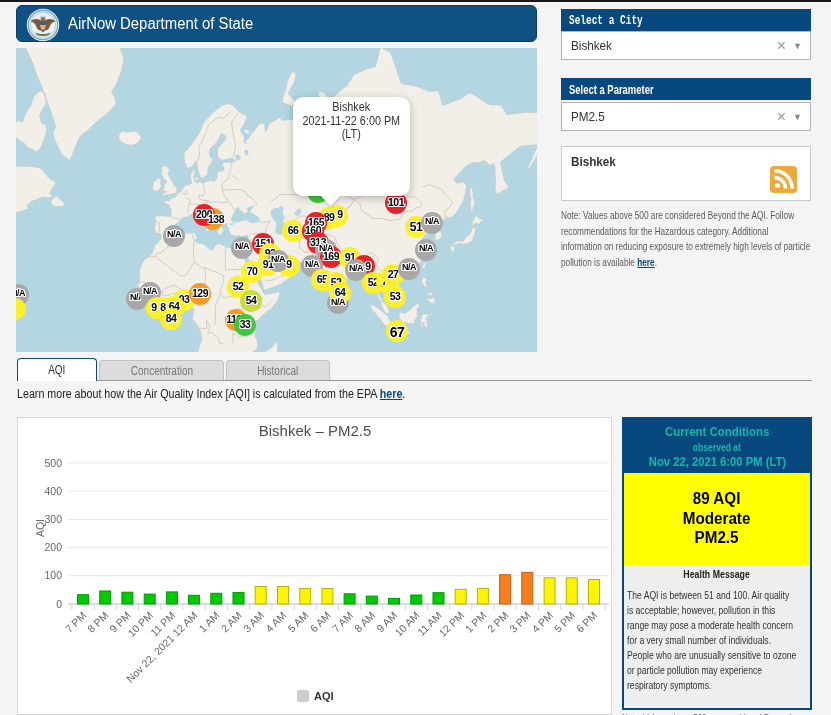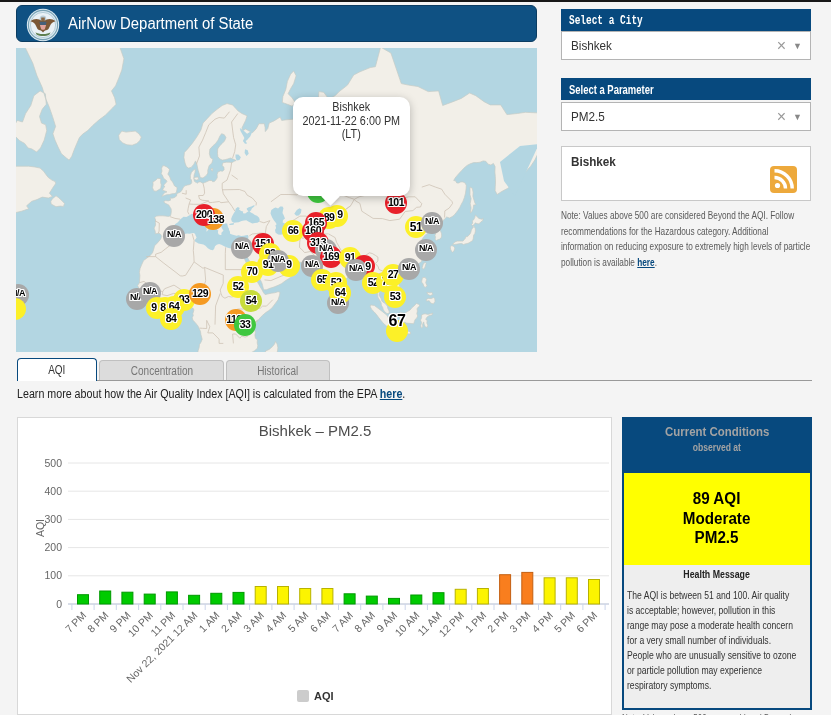--- a/index.html
+++ b/index.html
@@ -93,21 +93,21 @@
 <div class="mt" style="left:302px;top:249px;font-size:9px">N/A</div>
 <div class="mc" style="left:346px;top:224px;background:#fcf028"></div>
 <div class="mt" style="left:337px;top:228px;font-size:10.5px">52</div>
 <div class="mc" style="left:360px;top:223px;background:#fcf028"></div>
 <div class="mt" style="left:351px;top:227px;font-size:10.5px">71</div>
 <div class="mc" style="left:366px;top:216px;background:#fcf028"></div>
 <div class="mt" style="left:357px;top:220px;font-size:10.5px">27</div>
 <div class="mc" style="left:368px;top:238px;background:#fcf028"></div>
 <div class="mt" style="left:359px;top:242px;font-size:10.5px">53</div>
 <div class="mc" style="left:370px;top:272px;background:#fcf028"></div>
-<div class="mt" style="left:361px;top:264px;font-size:16px">67</div>
+<div class="mt" style="left:361px;top:276px;font-size:14px">67</div>
 <div class="mc" style="left:369px;top:144px;background:#e8202a"></div>
 <div class="mt" style="left:360px;top:148px;font-size:10.5px">101</div>
 <div class="mc" style="left:389px;top:168px;background:#fcf028"></div>
 <div class="mt" style="left:380px;top:172px;font-size:12px">51</div>
 <div class="mc" style="left:405px;top:164px;background:#a8a8a8"></div>
 <div class="mt" style="left:396px;top:168px;font-size:9px">N/A</div>
 <div class="mc" style="left:399px;top:191px;background:#a8a8a8"></div>
 <div class="mt" style="left:390px;top:195px;font-size:9px">N/A</div>
 <div class="mc" style="left:382px;top:210px;background:#a8a8a8"></div>
 <div class="mt" style="left:373px;top:214px;font-size:9px">N/A</div>
@@ -254,23 +254,24 @@
       <text transform="translate(535.6,198) rotate(-45)" text-anchor="end" font-size="10.5" fill="#666">4 PM</text>
       <text transform="translate(557.8,198) rotate(-45)" text-anchor="end" font-size="10.5" fill="#666">5 PM</text>
       <text transform="translate(580.0,198) rotate(-45)" text-anchor="end" font-size="10.5" fill="#666">6 PM</text>
 <text transform="translate(26,110.0) rotate(-90)" text-anchor="middle" font-size="10.5" fill="#666">AQI</text>
 <rect x="279" y="272" width="12" height="12" rx="2" fill="#cccccc"></rect>
 <text x="296" y="282" font-size="11" font-weight="bold" fill="#333">AQI</text>
 </svg>
 </div>
 
 <div class="abs" style="left:622px;top:417px;width:190px;height:293px;border:2px solid #07497e;background:#eee;">
-<div style="background:#07497e;color:#a3a3a3;text-align:center;height:54px;padding-top:5px;">
+<div style="background:#07497e;color:#14b8a6;text-align:center;height:54px;padding-top:5px;">
 <div style="font-size:13px;font-weight:bold;"><span style="display:inline-block;transform:scaleX(0.88);">Current Conditions</span></div>
 <div style="font-size:11px;font-weight:bold;margin-top:2px;"><span style="display:inline-block;transform:scaleX(0.78);">observed at</span></div>
+<div style="font-size:13.5px;font-weight:bold;margin-top:1px;"><span style="display:inline-block;transform:scaleX(0.833);">Nov 22, 2021 6:00 PM (LT)</span></div>
 </div>
 <div style="background:#ffff00;text-align:center;height:92px;padding-top:16px;">
 <div style="font-size:16px;font-weight:bold;line-height:19.5px;"><span style="display:inline-block;transform:scaleX(0.95);">89 AQI<br>Moderate<br>PM2.5</span></div>
 </div>
 <div style="padding:3px 2px 0 2px;">
 <div style="text-align:center;font-size:11px;font-weight:bold;color:#222;"><span style="display:inline-block;transform:scaleX(0.8);">Health Message</span></div>
 <div style="font-size:11px;color:#333;line-height:15px;margin-top:8px;margin-left:1px;white-space:nowrap;transform:scaleX(0.78);transform-origin:0 0;">The AQI is between 51 and 100. Air quality<br>is acceptable; however, pollution in this<br>range may pose a moderate health concern<br>for a very small number of individuals.<br>People who are unusually sensitive to ozone<br>or particle pollution may experience<br>respiratory symptoms.</div>
 </div>
 </div>
 <div class="abs" style="left:622px;top:712px;width:250px;font-size:10.8px;color:#5a5a5a;transform:scaleX(0.74);transform-origin:0 0;white-space:nowrap;">Note: Values above 500 are considered Beyond</div>

